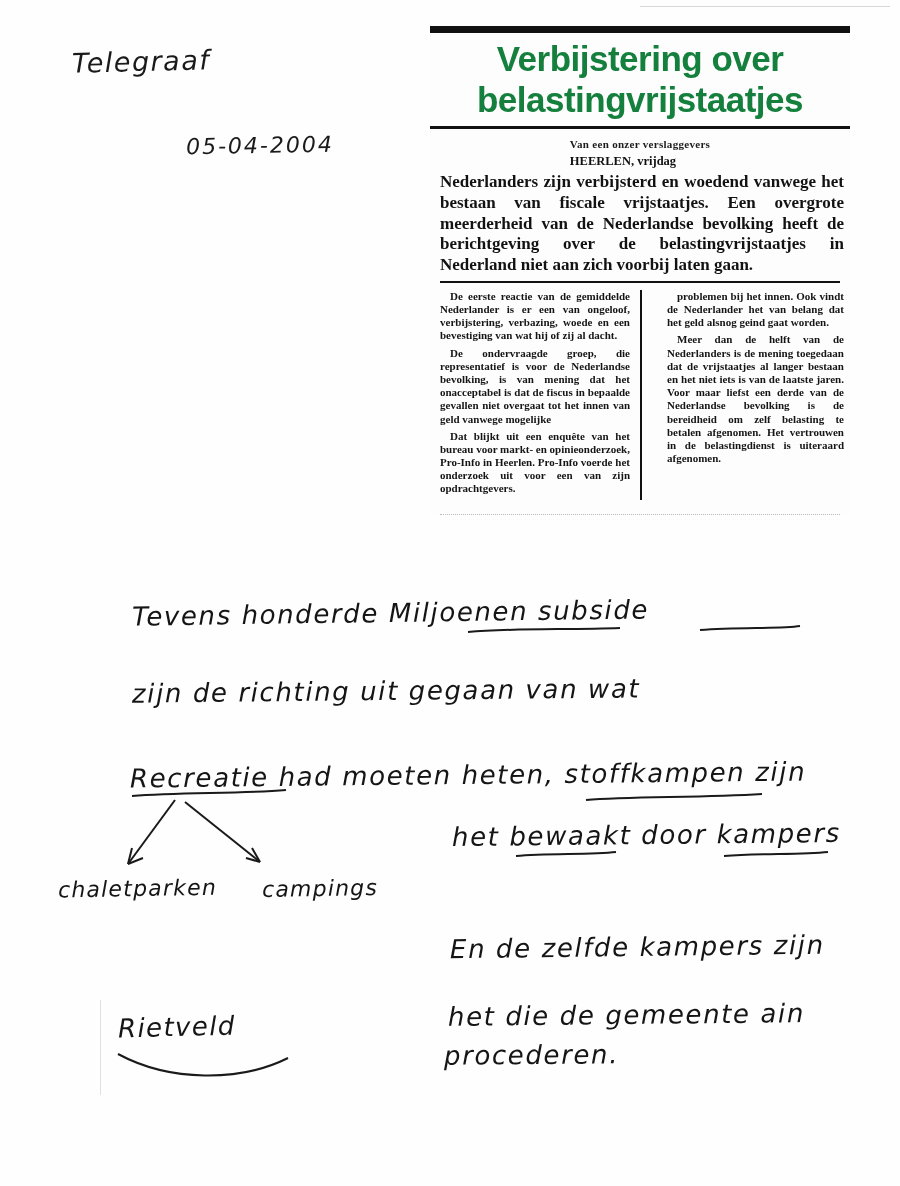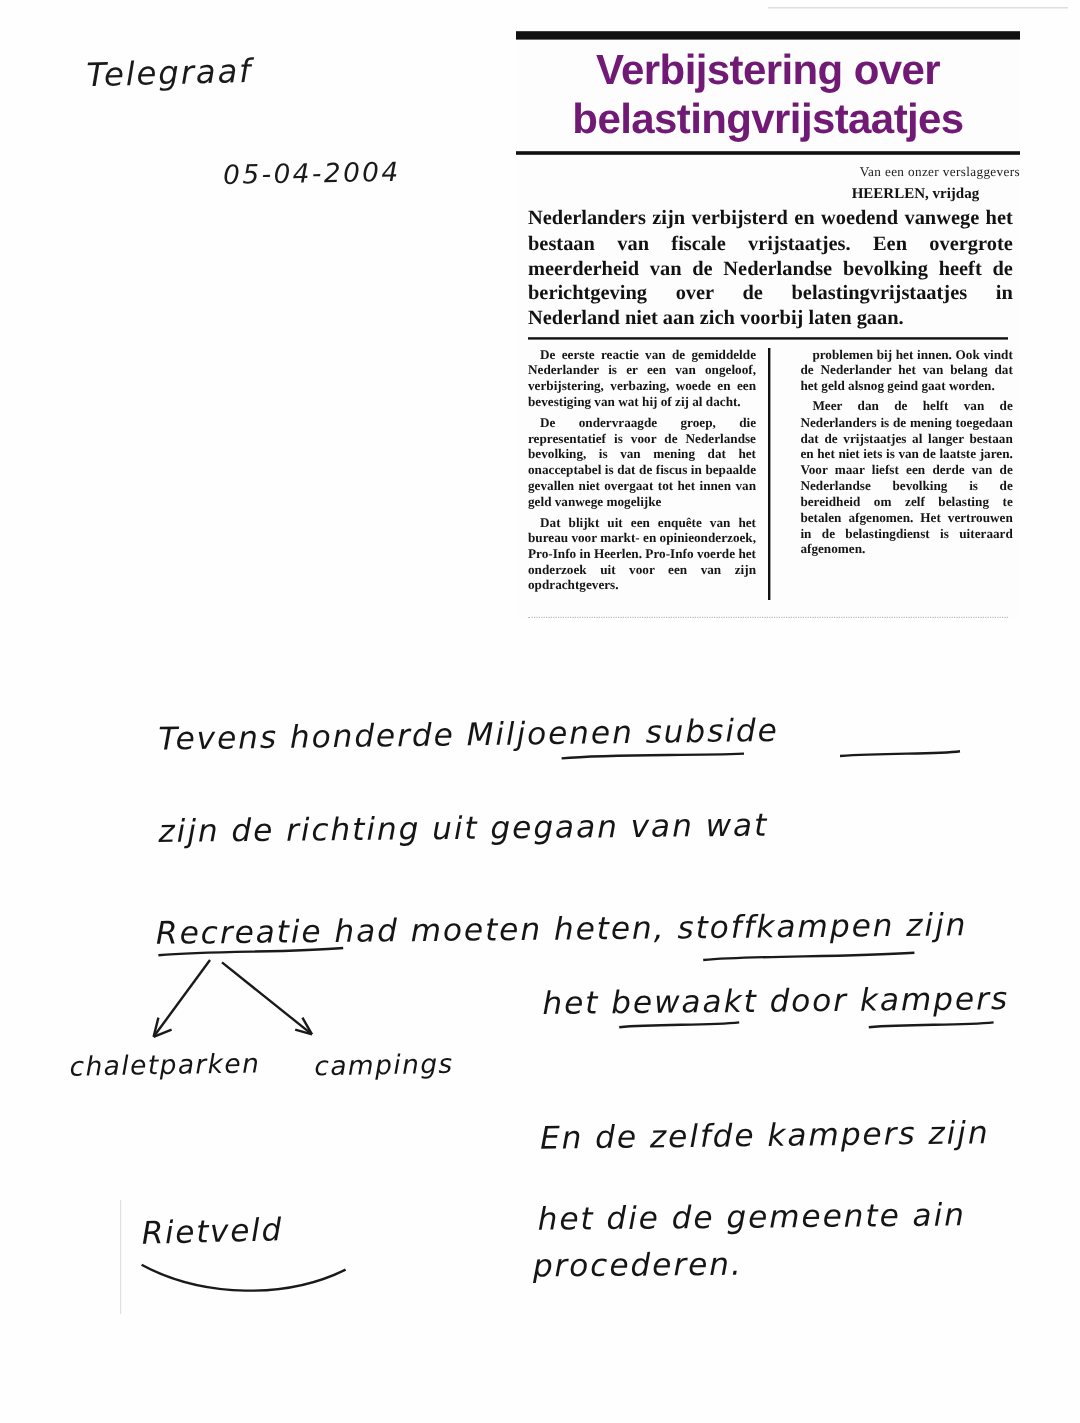--- a/index.html
+++ b/index.html
@@ -70,42 +70,42 @@
     background: #111;
     margin-bottom: 5px;
   }
   .clip-headline {
     font-family: "Liberation Sans", sans-serif;
     font-weight: bold;
     font-size: 35px;
     line-height: 1.06;
     text-align: center;
     letter-spacing: -0.5px;
-    color: #701a75;
+    color: #15803d;
     padding: 2px 0 2px 0;
   }
   .clip-rule-underhead {
     height: 3px;
     background: #111;
     margin: 6px 0 9px 0;
   }
   .clip-byline {
     font-family: "Liberation Serif", serif;
-    font-weight: normal;
+    font-weight: bold;
     font-size: 11px;
-    text-align: right;
+    text-align: center;
     letter-spacing: 0.3px;
     color: #1b1b1b;
     margin-bottom: 4px;
   }
   .clip-dateline {
     font-family: "Liberation Serif", serif;
     font-weight: bold;
     font-size: 12.5px;
-    text-align: right;
+    text-align: center;
     color: #111;
     padding-right: 34px;
     margin-bottom: 3px;
   }
   .clip-lead {
     font-family: "Liberation Serif", serif;
     font-weight: bold;
     font-size: 17px;
     line-height: 1.22;
     text-align: justify;

